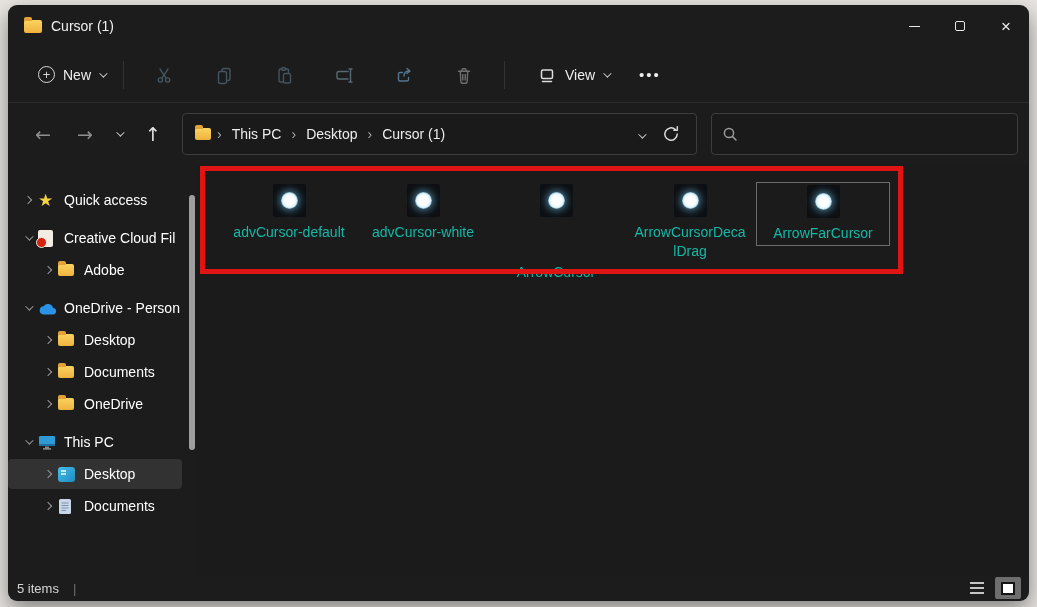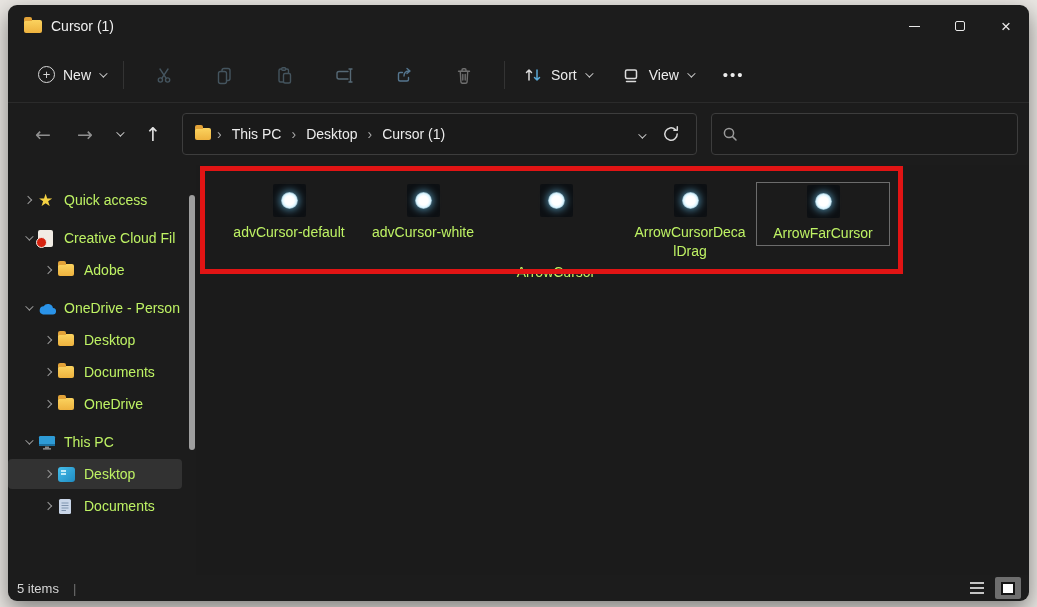--- a/index.html
+++ b/index.html
@@ -69,21 +69,21 @@
   .content { display:flex; height:410px; }
   .sidebar { width:188px; flex:none; position:relative; overflow:hidden; padding-top:20px; }
   .tree-item { height:30px; margin-bottom:2px; margin-right:14px; display:flex; align-items:center;
     border-radius:4px; cursor:pointer; white-space:nowrap; overflow:hidden; }
   .tree-item.gap { margin-top:8px; }
   .tree-item.selected { background:#323232; }
   .tree-chev { width:20px; flex:none; display:flex; justify-content:center; }
   .tree-chev .chev { border-color:#9a9a9a; }
   .ind0 { padding-left:10px; } .ind1 { padding-left:30px; }
   .tree-ico { width:26px; flex:none; display:flex; align-items:center; justify-content:flex-start; }
-  .tree-label { font-size:14px; color:#bef264; }
+  .tree-label { font-size:14px; color:#ffffff; }
   .star-ico { color:#f5d243; font-size:17px; line-height:1; font-family:"DejaVu Sans",sans-serif; }
   .cc-ico { width:15px; height:17px; background:#f1ece4; border-radius:2px; position:relative; }
   .cc-ico::after { content:""; position:absolute; left:-2px; bottom:-1px; width:9px; height:9px;
     background:#d6220f; border-radius:50%; border:1px solid #f1ece4; }
   .deskpc-ico { width:17px; height:15px; border-radius:3px;
     background:linear-gradient(135deg,#45bdea,#1f8cc2); position:relative; }
   .deskpc-ico::after { content:""; position:absolute; left:3px; top:3px; width:5px; height:2px;
     background:#bfeaf8; box-shadow:0 3px 0 #bfeaf8; }
   .dl-ico { width:15px; height:15px; border-radius:3px; background:#3fae49; }
   .side-scrollbar { position:absolute; right:1px; top:30px; width:6px; height:255px;
@@ -94,21 +94,21 @@
     border:5px solid #e11414; pointer-events:none; }
   .file-tile { position:absolute; top:17px; width:134px; display:flex; flex-direction:column;
     align-items:center; cursor:pointer; }
   .file-tile.selected { border:1px solid #6c6c6c; height:64px; }
   .t0{left:26px;} .t1{left:160px;} .t2{left:293px;gap:40px;} .t3{left:427px;} .t4{left:560px;}
   .cursor-file-ico { width:33px; height:33px; background:#0d1013; border-radius:2px;
     position:relative; margin-top:2px; flex:none; }
   .cursor-file-ico::after { content:""; position:absolute; inset:8px; border-radius:50%;
     background:radial-gradient(circle,#ffffff 0 38%,#dcf5ff 58%,rgba(110,200,240,.55) 78%,rgba(40,140,190,0) 100%);
     box-shadow:0 0 7px 2px rgba(110,195,235,.55); }
-  .file-label { margin-top:6px; font-size:14px; line-height:19px; color:#bef264; text-align:center;
+  .file-label { margin-top:6px; font-size:14px; line-height:19px; color:#14b8a6; text-align:center;
     width:112px; word-break:break-all; }
 
   
   .statusbar { height:26px; display:flex; align-items:center; position:relative;
     font-size:13px; color:#d6d6d6; }
   .status-count { padding-left:9px; }
   .status-div { color:#6e6e6e; margin-left:14px; }
   .sb-right { position:absolute; right:8px; top:0; height:26px; display:flex; align-items:center; gap:5px; }
   .view-toggle { width:26px; height:22px; display:flex; align-items:center; justify-content:center;
     background:transparent; border:none; cursor:pointer; border-radius:2px; }
@@ -183,28 +183,20 @@
     </button>
     <button class="ico-btn">
       <svg width="20" height="20" viewBox="0 0 20 20" fill="none" stroke="#6f6f6f" stroke-width="1.4" stroke-linecap="round">
         <path d="M4.5 6.2 h11"></path>
         <path d="M8 6 v-1 a1.2 1.2 0 0 1 1.2 -1.2 h1.6 A1.2 1.2 0 0 1 12 5 v1"></path>
         <path d="M6.3 6.5 l.6 10.3 a1.6 1.6 0 0 0 1.6 1.4 h3 a1.6 1.6 0 0 0 1.6 -1.4 l.6 -10.3"></path>
         <path d="M8.8 9.5 v5.5 M11.2 9.5 v5.5"></path>
       </svg>
     </button>
     <span class="vdiv"></span>
-    <button class="tb-btn">
-      <svg width="20" height="20" viewBox="0 0 20 20" fill="none" stroke-width="1.5" stroke-linecap="round" stroke-linejoin="round">
-        <path d="M6 15 V5 M3.5 7.5 L6 5 L8.5 7.5" stroke="#dcdcdc"></path>
-        <path d="M14 5 V15 M11.5 12.5 L14 15 L16.5 12.5" stroke="#5aa9d6"></path>
-      </svg>
-      <span>Sort</span>
-      <span class="chev"></span>
-    </button>
     <span class="tool-gap"></span>
     <button class="tb-btn">
       <svg width="20" height="20" viewBox="0 0 20 20" fill="none" stroke="#dcdcdc" stroke-width="1.5" stroke-linecap="round">
         <rect x="4.5" y="5" width="11" height="8.5" rx="1.5"></rect>
         <path d="M5.5 16.5 h9"></path>
       </svg>
       <span>View</span>
       <span class="chev"></span>
     </button>
     <span class="tool-gap"></span>

